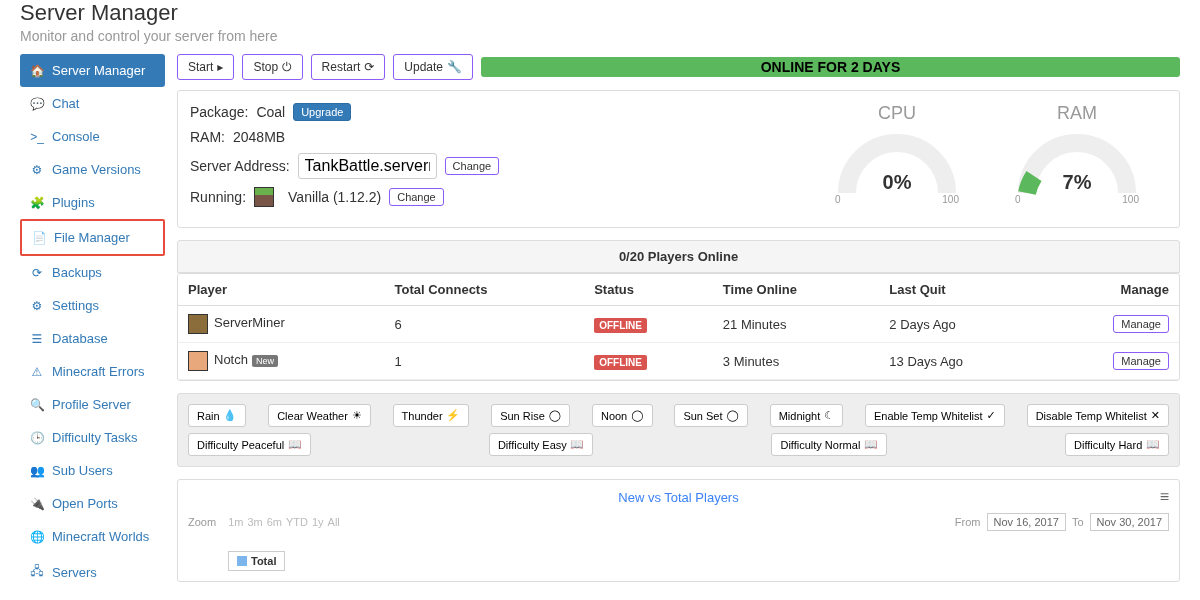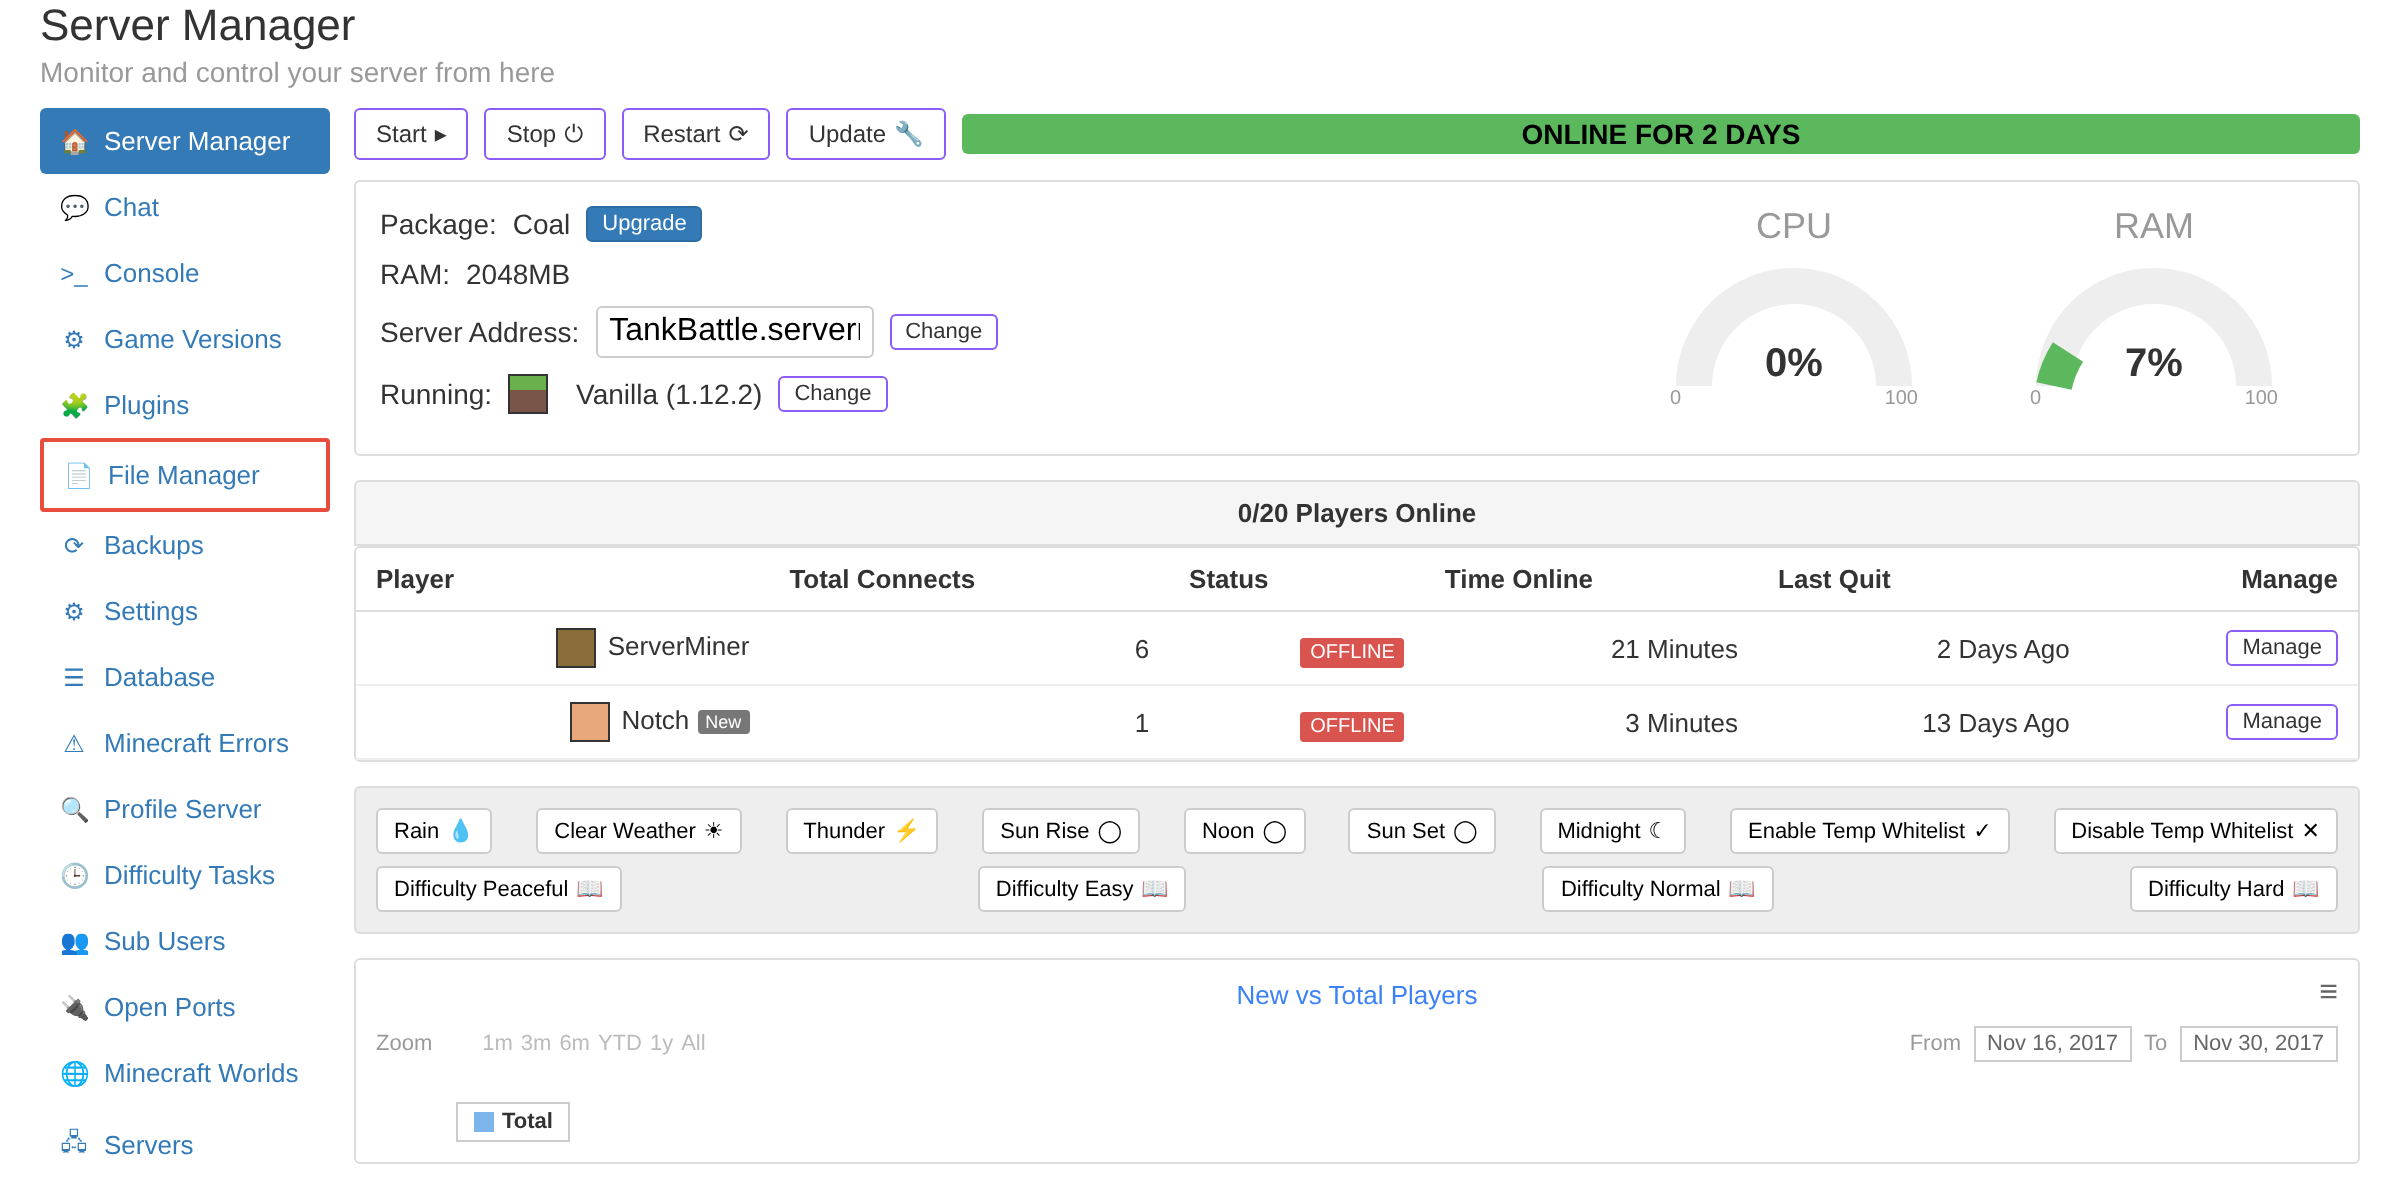--- a/index.html
+++ b/index.html
@@ -30,33 +30,33 @@
 .text-input { border: 1px solid #ccc; padding: 3px 6px; font-size: 16px; border-radius: 3px; width: 139px; }
 .gauges { display: flex; gap: 40px; padding-right: 20px; }
 .gauge { width: 140px; text-align: center; }
 .gauge-title { font-size: 18px; color: #999; margin-bottom: 4px; }
 .gauge-svg { width: 130px; height: 70px; }
 .gauge-value { font-size: 20px; font-weight: bold; margin-top: -30px; }
 .gauge-axis { display: flex; justify-content: space-between; font-size: 10px; color: #999; padding: 0 8px; }
 .players-header { background: #f5f5f5; border: 1px solid #ddd; border-radius: 3px 3px 0 0; text-align: center; padding: 8px; font-weight: bold; font-size: 13px; }
 .table { width: 100%; border-collapse: collapse; }
 .table th { text-align: left; padding: 8px 10px; font-size: 13px; border-bottom: 1px solid #ddd; }
-.table td { padding: 8px 10px; font-size: 13px; border-bottom: 1px solid #eee; text-align: right; }
+.table td { padding: 8px 10px; font-size: 13px; border-bottom: 1px solid #eee; }
 .table th:last-child, .table td:last-child { text-align: right; }
-.badge-offline { background: #d9534f; color: #fff; font-size: 10px; font-weight: normal; padding: 2px 5px; border-radius: 2px; }
+.badge-offline { background: #d9534f; color: #fff; font-size: 10px; font-weight: bold; padding: 2px 5px; border-radius: 2px; }
 .badge-new { background: #777; color: #fff; font-size: 9px; padding: 1px 4px; border-radius: 2px; margin-left: 4px; }
 .avatar { width: 20px; height: 20px; display: inline-block; vertical-align: middle; margin-right: 6px; background: #8a6d3b; border: 1px solid #333; }
 .avatar.notch { background: #e8a87c; }
 .avatar.grass { background: linear-gradient(to bottom, #6ab04c 40%, #795548 40%); }
 .quick-actions { background: #eee; border: 1px solid #ddd; border-radius: 3px; padding: 10px; display: flex; flex-wrap: wrap; gap: 6px; justify-content: space-between; margin-bottom: 12px; }
 .action-btn { background: #fff; border: 1px solid #ccc; border-radius: 3px; padding: 4px 8px; font-size: 11px; cursor: pointer; display: inline-flex; align-items: center; gap: 4px; }
 .chart-panel { border: 1px solid #ddd; border-radius: 3px; padding: 10px; position: relative; }
 .chart-title { text-align: center; font-size: 13px; color: #3b82f6; margin-bottom: 8px; }
 .chart-menu { position: absolute; right: 10px; top: 8px; cursor: pointer; color: #666; font-size: 16px; }
-.zoom-row { display: flex; align-items: center; gap: 25px; font-size: 11px; color: #999; }
+.zoom-row { display: flex; align-items: center; gap: 12px; font-size: 11px; color: #999; }
 .zoom-btns { display: flex; gap: 4px; color: #bbb; }
 .zoom-btn { cursor: pointer; }
 .date-range { margin-left: auto; display: flex; align-items: center; gap: 6px; }
 .date-box { border: 1px solid #ccc; padding: 2px 6px; font-size: 11px; color: #666; }
 .legend-box { display: inline-flex; align-items: center; gap: 4px; border: 1px solid #ccc; padding: 3px 8px; font-size: 11px; margin-top: 20px; margin-left: 40px; }
 .legend-swatch { width: 10px; height: 10px; background: #7cb5ec; }
 </style>
 </head>
 <body>
 

